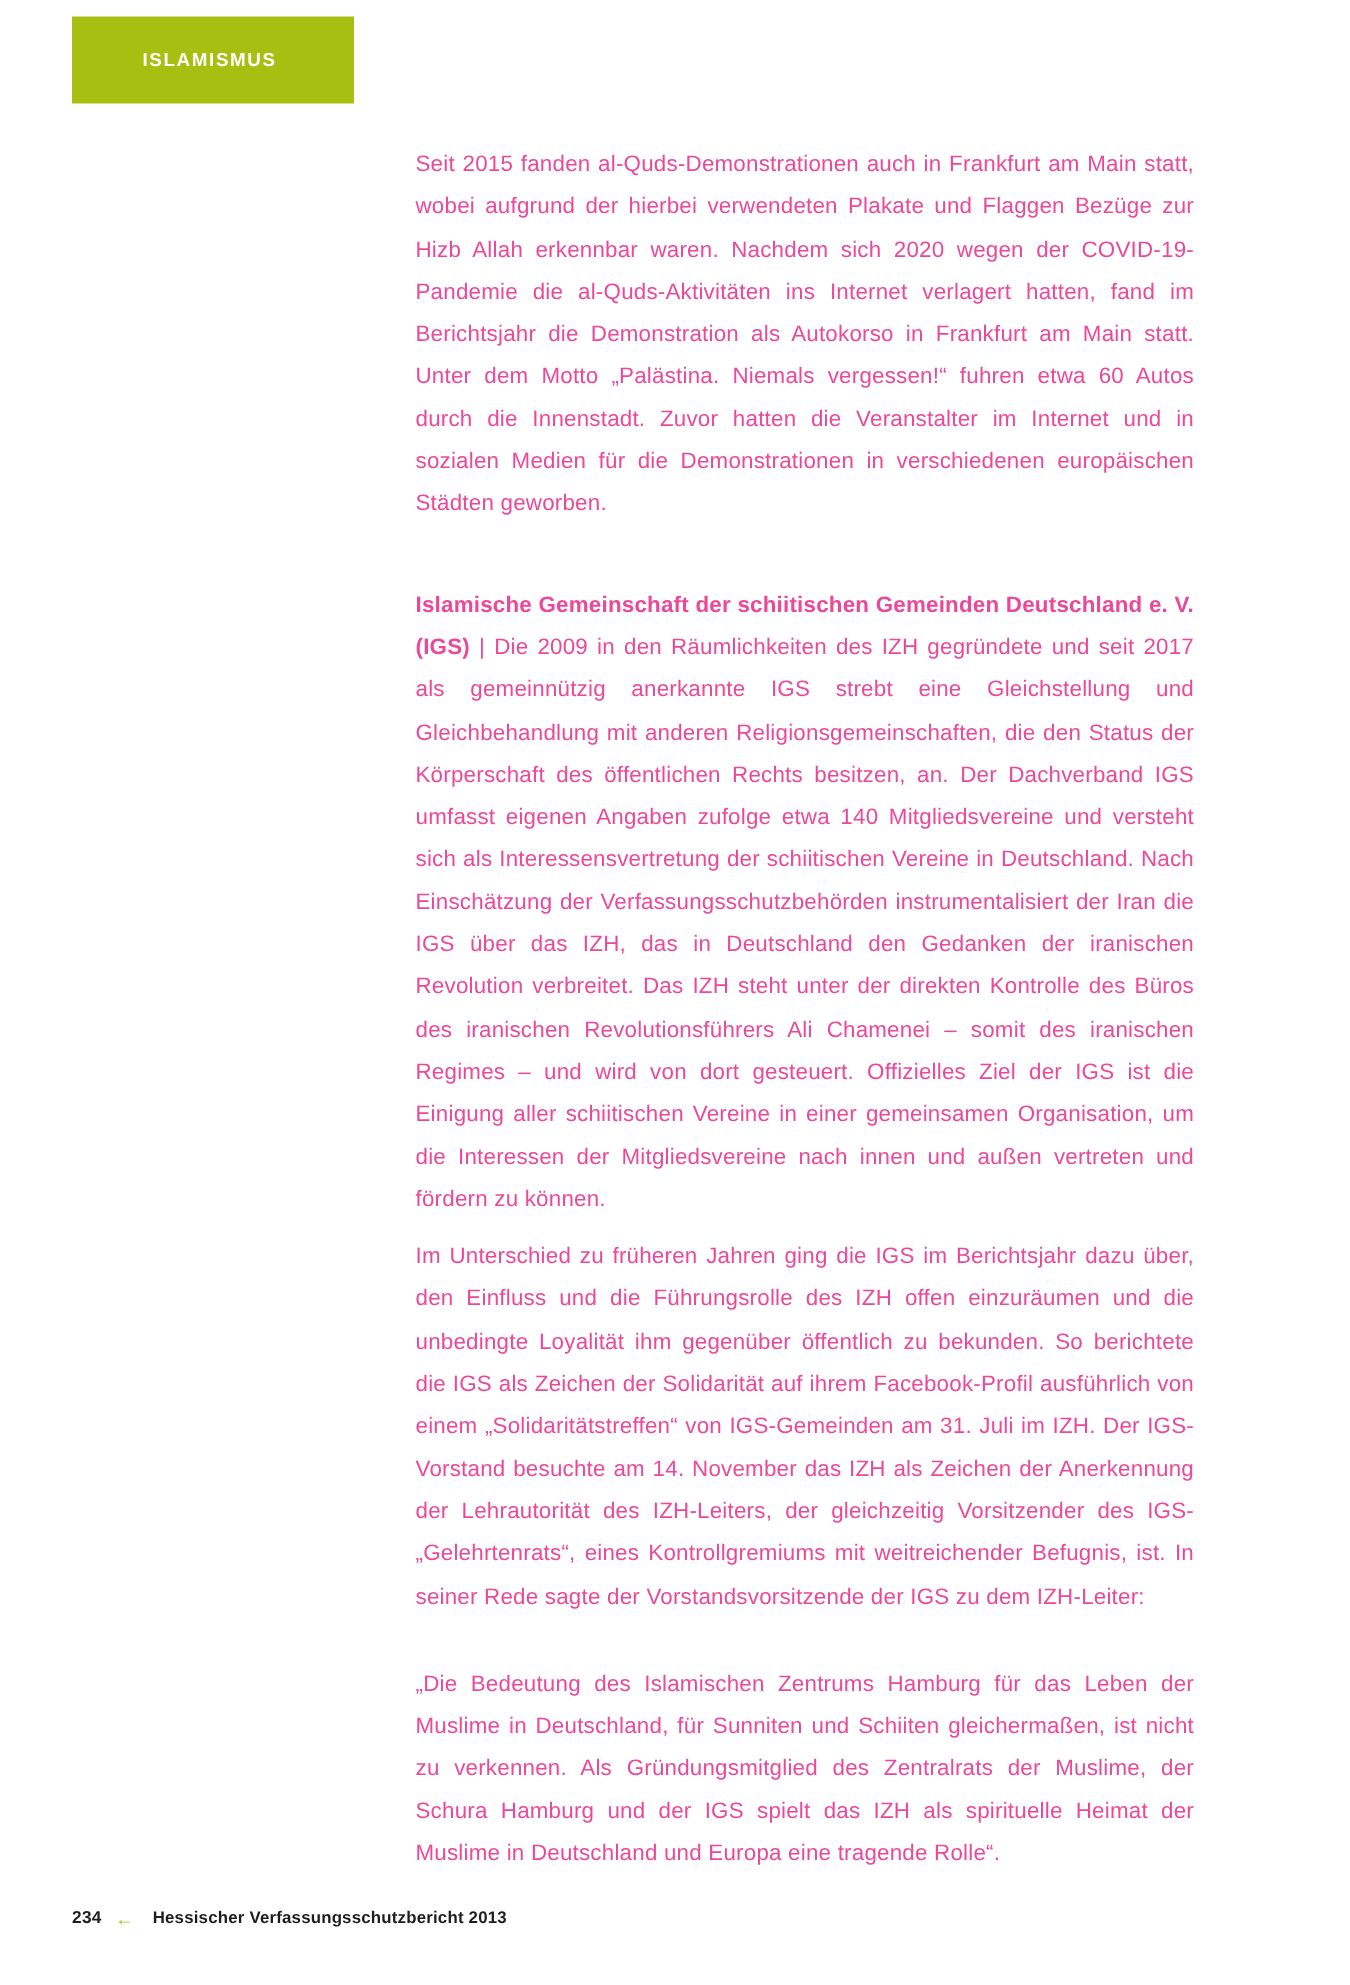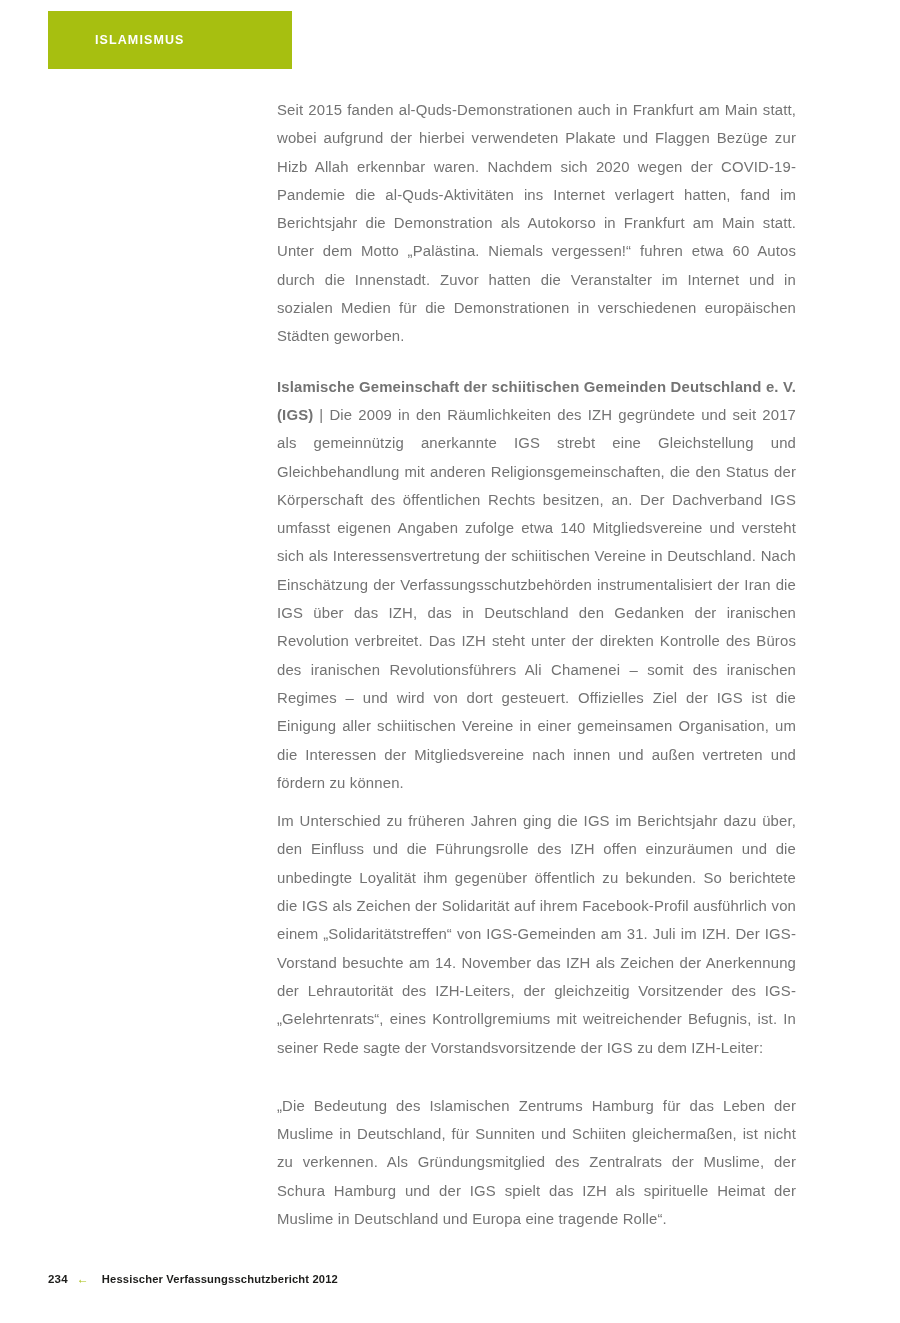--- a/index.html
+++ b/index.html
@@ -20,21 +20,21 @@
     position: absolute;
     inset: 0;
     background: #ffffff;
   }
 
   
   .section-tab {
     position: absolute;
     left: 48px;
     top: 11px;
-    width: 244px;
+    width: 188px;
     height: 58px;
     background: #a7bf10;
     display: flex;
     align-items: center;
   }
   .section-tab-label {
     color: #ffffff;
     font-size: 12.5px;
     font-weight: bold;
     letter-spacing: 1.1px;
@@ -48,25 +48,25 @@
     left: 277px;
     top: 96px;
     width: 519px;
   }
 
   p {
     margin: 0;
     font-size: 14.9px;
     line-height: 28.3px;
     text-align: justify;
-    color: #737373;
+    color: #ec4899;
     letter-spacing: 0.01em;
   }
 
-  p.gap-large { margin-top: 22px; }
+  p.gap-large { margin-top: 39px; }
   p.gap-medium { margin-top: 10px; }
 
   .lead-in {
     font-weight: bold;
   }
   .sep {
     font-weight: normal;
   }
 
   p.quote {
@@ -119,16 +119,16 @@
 
     <p class="gap-medium">Im Unterschied zu früheren Jahren ging die IGS im Berichtsjahr dazu über, den Einfluss und die Führungsrolle des IZH offen einzuräumen und die unbedingte Loyalität ihm gegenüber öffentlich zu bekunden. So berichtete die IGS als Zeichen der Solidarität auf ihrem Facebook-Profil ausführlich von einem „Solidaritätstreffen“ von IGS-Gemeinden am 31. Juli im IZH. Der IGS-Vorstand besuchte am 14. November das IZH als Zeichen der Anerkennung der Lehrautorität des IZH-Leiters, der gleichzeitig Vorsitzender des IGS-„Gelehrtenrats“, eines Kontrollgremiums mit weitreichender Befugnis, ist. In seiner Rede sagte der Vorstandsvorsitzende der IGS zu dem IZH-Leiter:</p>
 
     <p class="quote">„Die Bedeutung des Islamischen Zentrums Hamburg für das Leben der Muslime in Deutschland, für Sunniten und Schiiten gleichermaßen, ist nicht zu verkennen. Als Gründungsmitglied des Zentralrats der Muslime, der Schura Hamburg und der IGS spielt das IZH als spirituelle Heimat der Muslime in Deutschland und Europa eine tragende Rolle“.</p>
 
   </div>
 
   <div class="footer">
     <span class="footer-pagenum">234</span>
     <span class="footer-arrow">←</span>
-    <span class="footer-title">Hessischer Verfassungsschutzbericht 2012</span>
+    <span class="footer-title">Hessischer Verfassungsschutzbericht 2013</span>
   </div>
 
 </div>
 
 </body></html>

